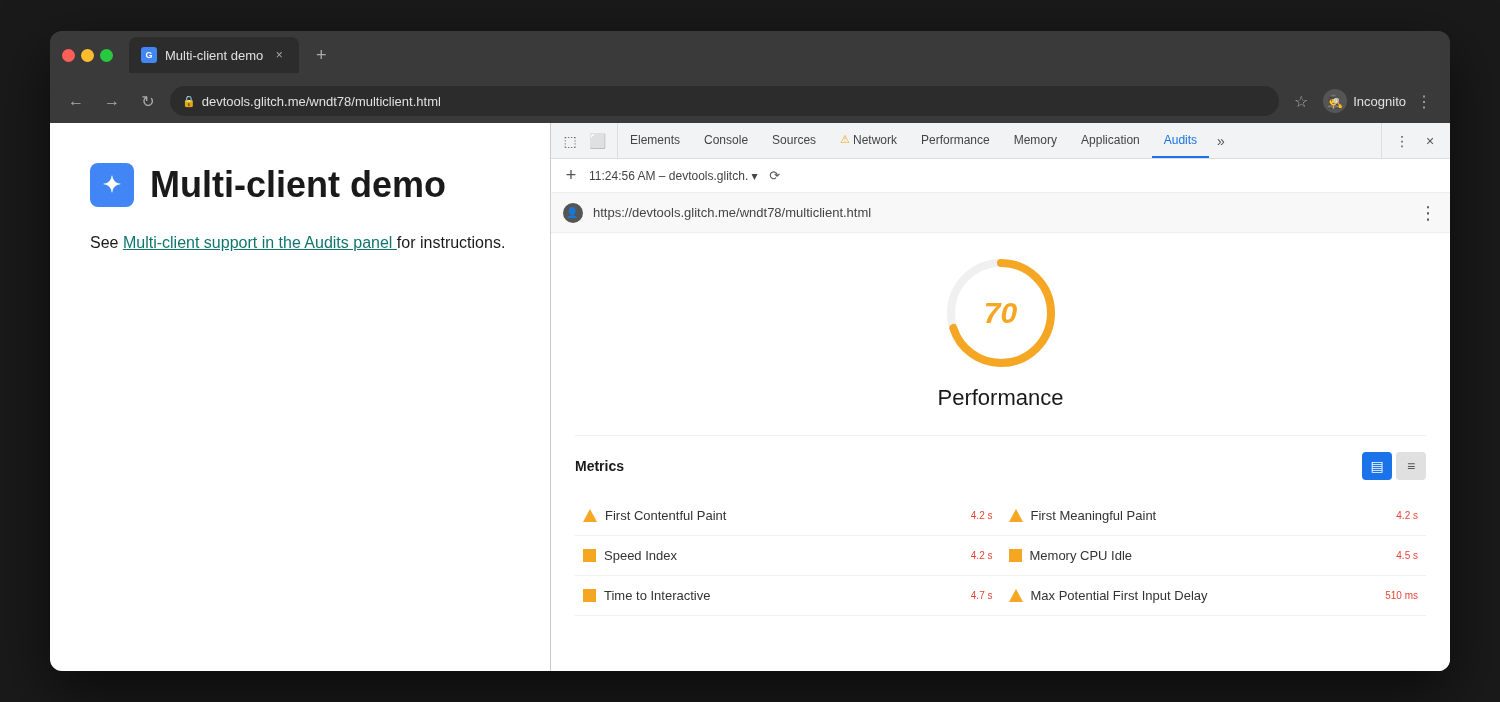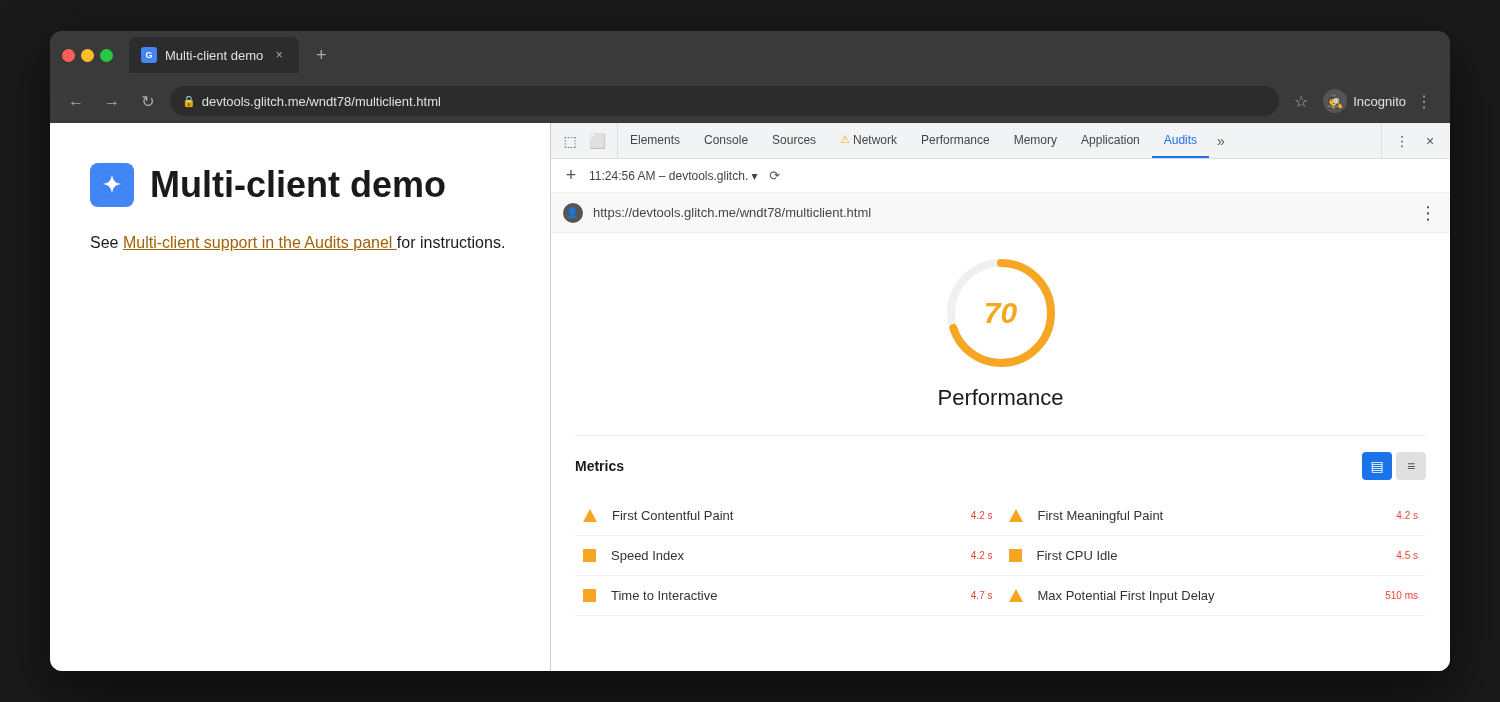--- a/index.html
+++ b/index.html
@@ -195,21 +195,21 @@
       font-size: 36px;
       font-weight: 700;
       color: #1a1a1a;
     }
     .page-description {
       font-size: 16px;
       color: #1a1a1a;
       line-height: 1.5;
     }
     .page-link {
-      color: #a16207;
+      color: #0f766e;
       text-decoration: underline;
       cursor: pointer;
     }
 
     
     .devtools-panel {
       flex: 1;
       background: #fff;
       display: flex;
       flex-direction: column;
@@ -460,21 +460,21 @@
     .metrics-grid {
       display: grid;
       grid-template-columns: 1fr 1fr;
       gap: 0;
     }
     .metric-row {
       display: flex;
       align-items: center;
       padding: 12px 8px;
       border-bottom: 1px solid #f0f0f0;
-      gap: 15px;
+      gap: 8px;
     }
     .metric-icon {
       width: 14px;
       height: 14px;
       flex-shrink: 0;
     }
     .metric-icon.orange-triangle {
       width: 0;
       height: 0;
       border-left: 7px solid transparent;
@@ -673,21 +673,21 @@
               <span class="metric-name">First Meaningful Paint</span>
               <span class="metric-value">4.2 s</span>
             </div>
             <div class="metric-row">
               <div class="metric-icon orange-square"></div>
               <span class="metric-name">Speed Index</span>
               <span class="metric-value">4.2 s</span>
             </div>
             <div class="metric-row">
               <div class="metric-icon orange-square"></div>
-              <span class="metric-name">First CPU Idle</span>
+              <span class="metric-name">Memory CPU Idle</span>
               <span class="metric-value">4.5 s</span>
             </div>
             <div class="metric-row">
               <div class="metric-icon orange-square"></div>
               <span class="metric-name">Time to Interactive</span>
               <span class="metric-value">4.7 s</span>
             </div>
             <div class="metric-row">
               <div class="metric-icon orange-triangle"></div>
               <span class="metric-name">Max Potential First Input Delay</span>

